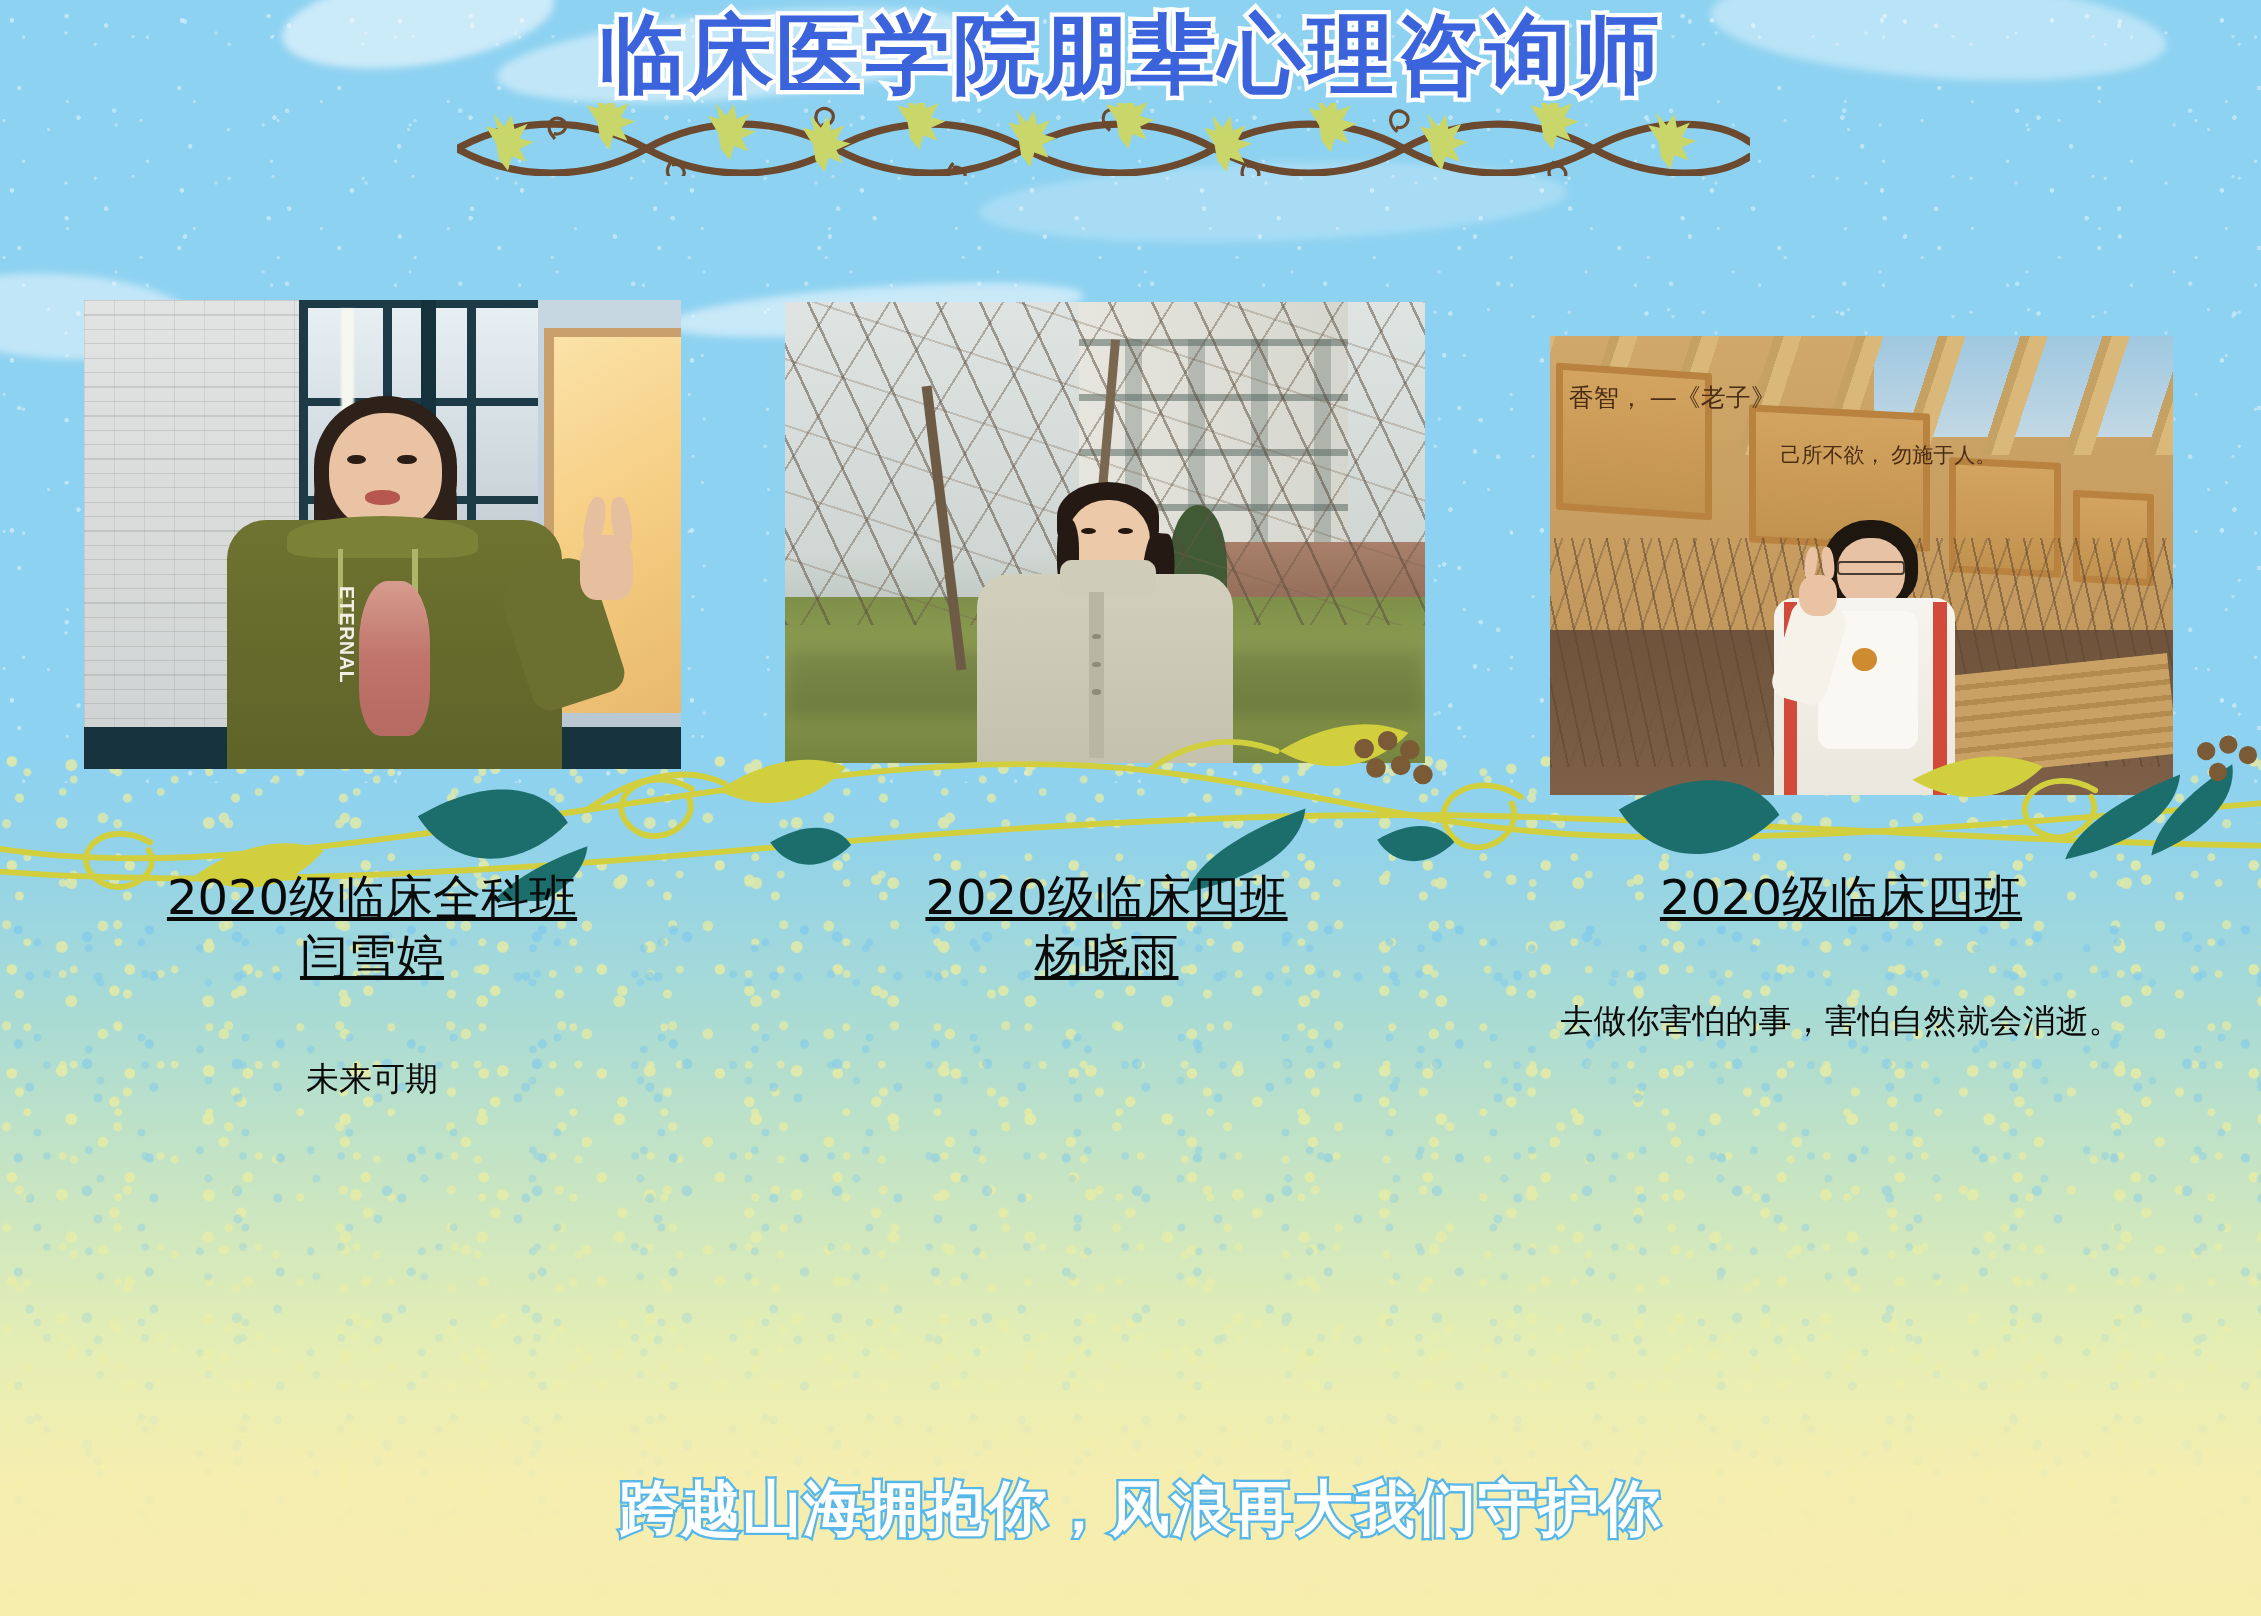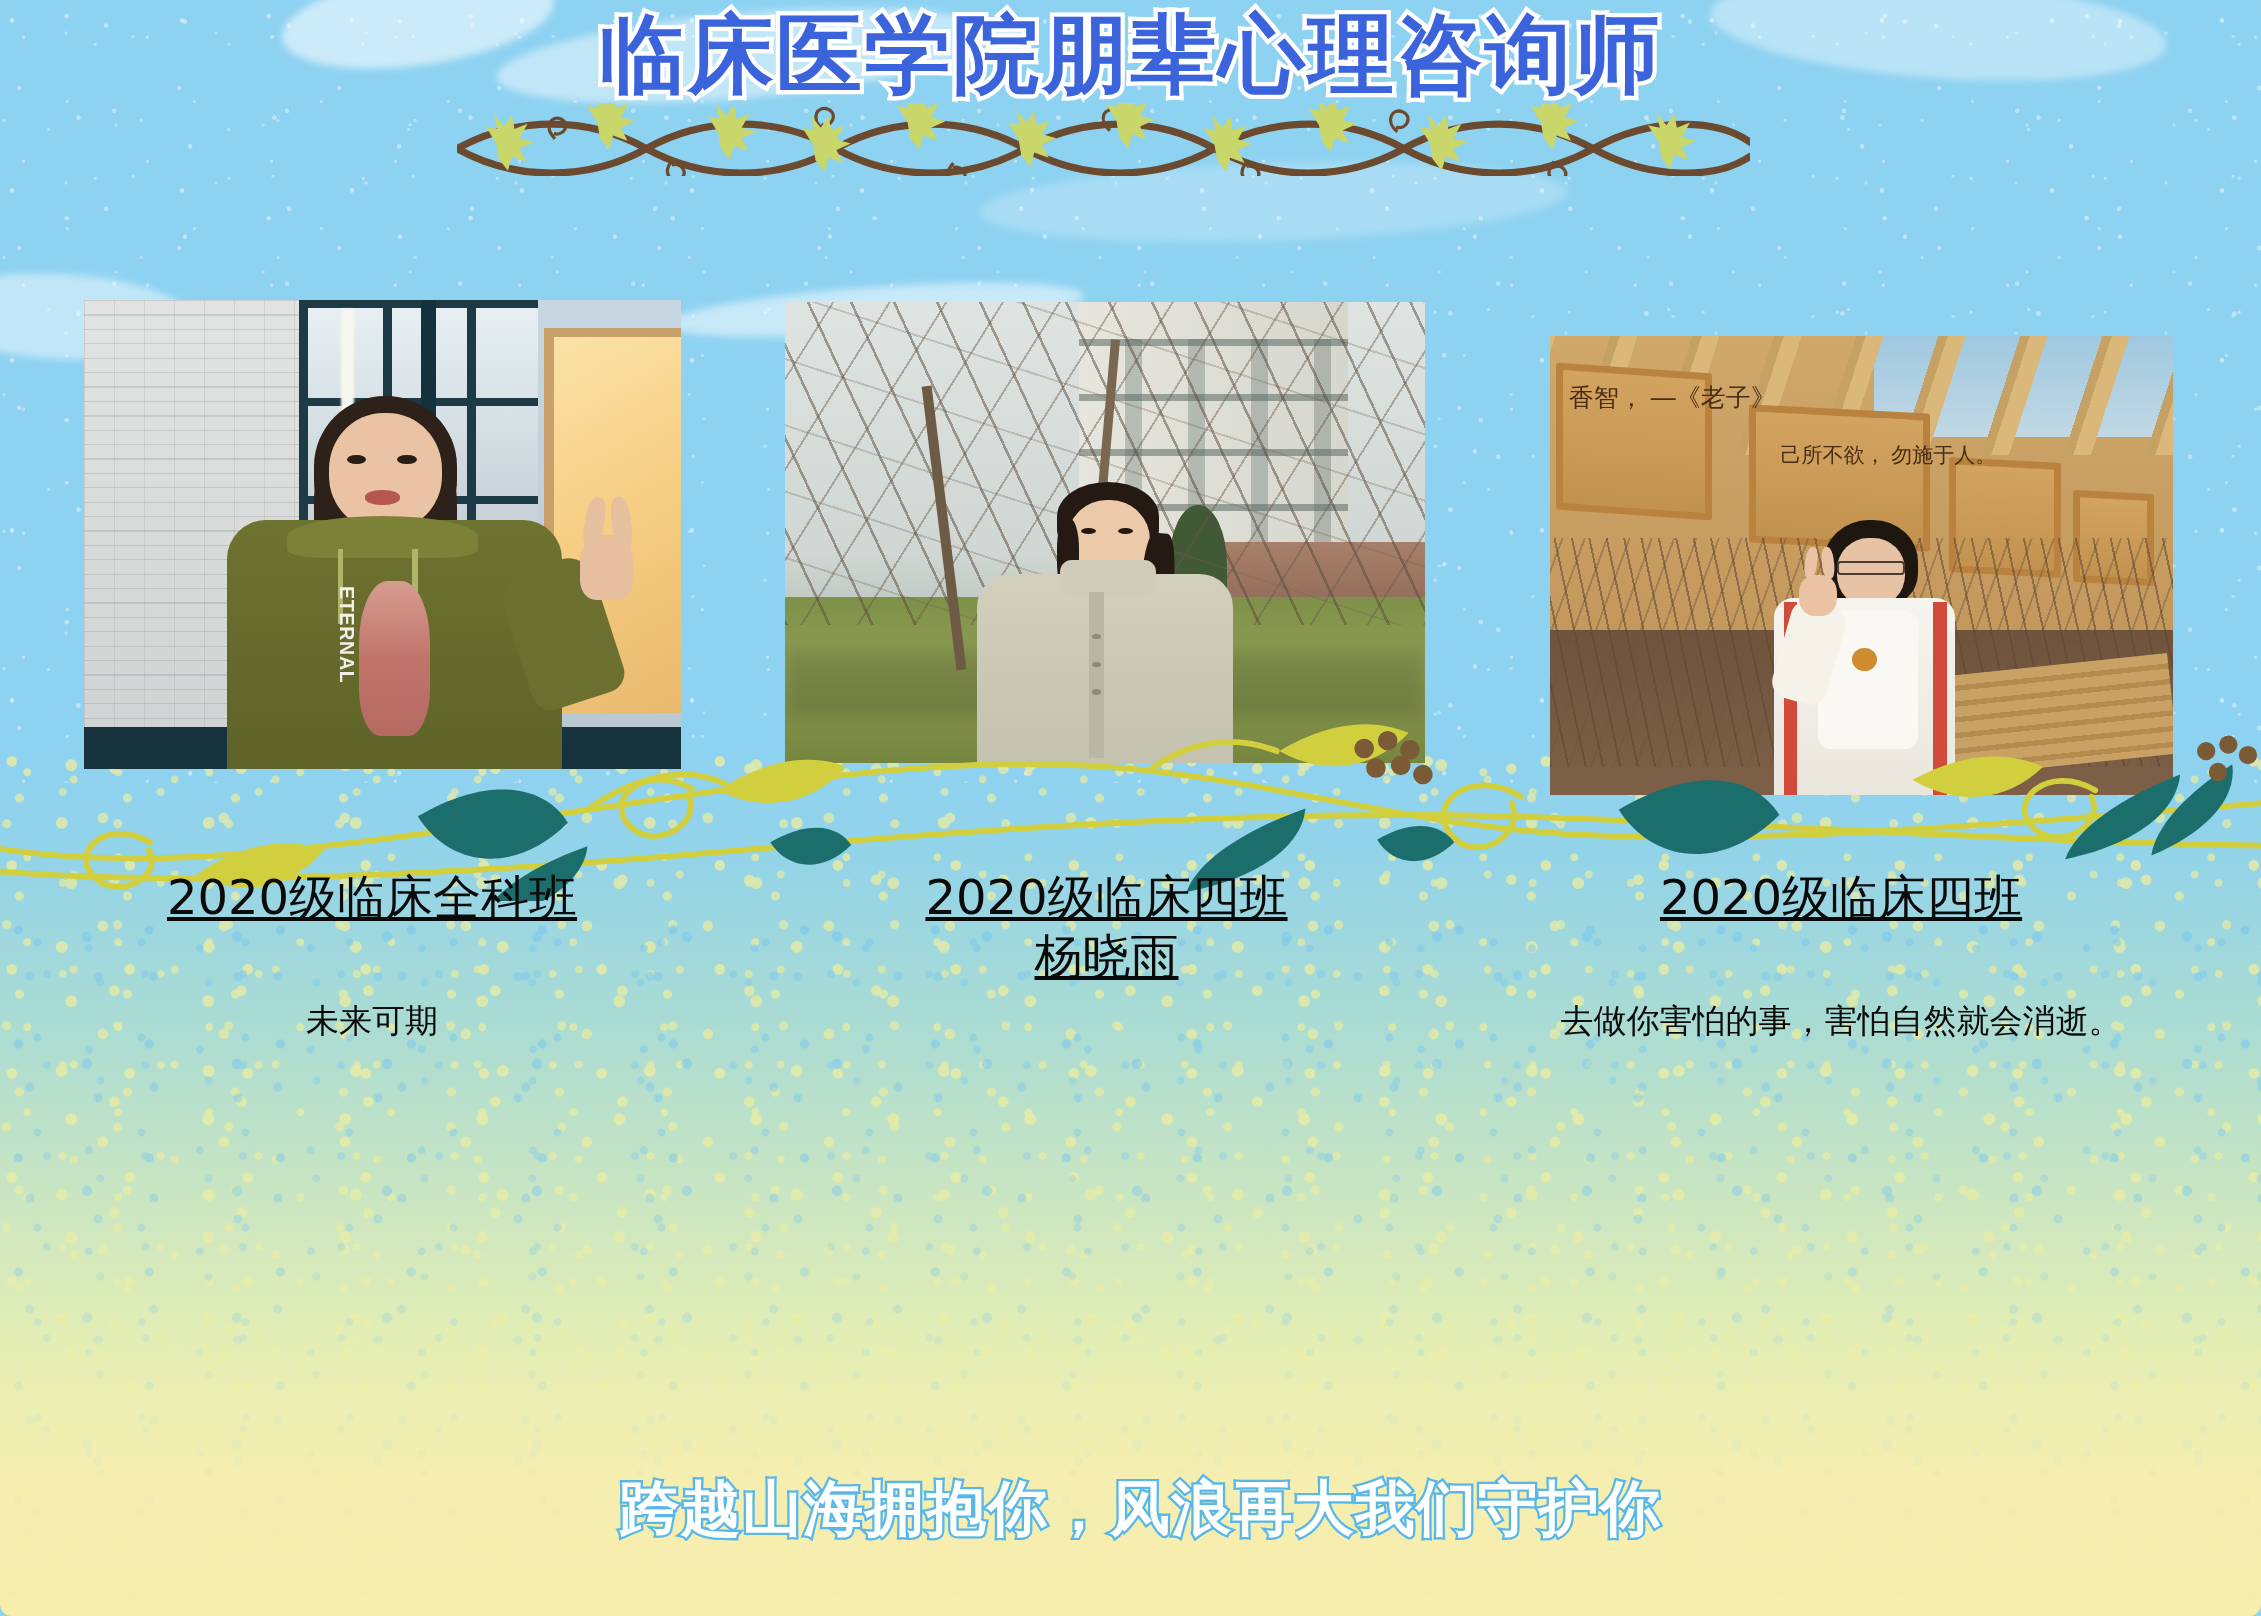--- a/index.html
+++ b/index.html
@@ -18,21 +18,20 @@
     background:
       linear-gradient(to bottom,
         #8ed2f1 0px,
         #8ed2f1 757px,
         #92d3e9 849px,
         #a9dbd4 1018px,
         #c8e5c2 1188px,
         #e4eeb4 1345px,
         #f5eeb0 1475px,
         #f7edad 1616px);
-    border-radius: 12px;
   }
   
   .speckle {
     position:absolute; left:0; top:0; width:2261px; height:783px;
     background-image:
       radial-gradient(circle at 7% 12%, rgba(255,255,255,.55) 0 2px, transparent 2.6px),
       radial-gradient(circle at 19% 30%, rgba(255,255,255,.45) 0 1.3px, transparent 2px),
       radial-gradient(circle at 33% 8%,  rgba(255,255,255,.5) 0 2px, transparent 2.6px),
       radial-gradient(circle at 44% 22%, rgba(255,255,255,.4) 0 1.3px, transparent 2px),
       radial-gradient(circle at 58% 14%, rgba(255,255,255,.5) 0 2px, transparent 2.6px),
@@ -504,20 +503,21 @@
           <circle cx="3414" cy="50" r="14"></circle>
         <circle cx="3444" cy="66" r="14"></circle>
           <circle cx="3398" cy="92" r="14"></circle>
       </g>
     </svg>
   </div>
 
   <div class="captions">
     <div class="col" id="col1">
       <div class="cap-class">2020级临床全科班</div>
+      <div class="cap-name">闫雪婷</div>
       <div class="cap-quote">未来可期</div>
     </div>
     <div class="col" id="col2">
       <div class="cap-class">2020级临床四班</div>
       <div class="cap-name">杨晓雨</div>
     </div>
     <div class="col" id="col3">
       <div class="cap-class">2020级临床四班</div>
       <div class="cap-quote">去做你害怕的事，害怕自然就会消逝。</div>
     </div>

